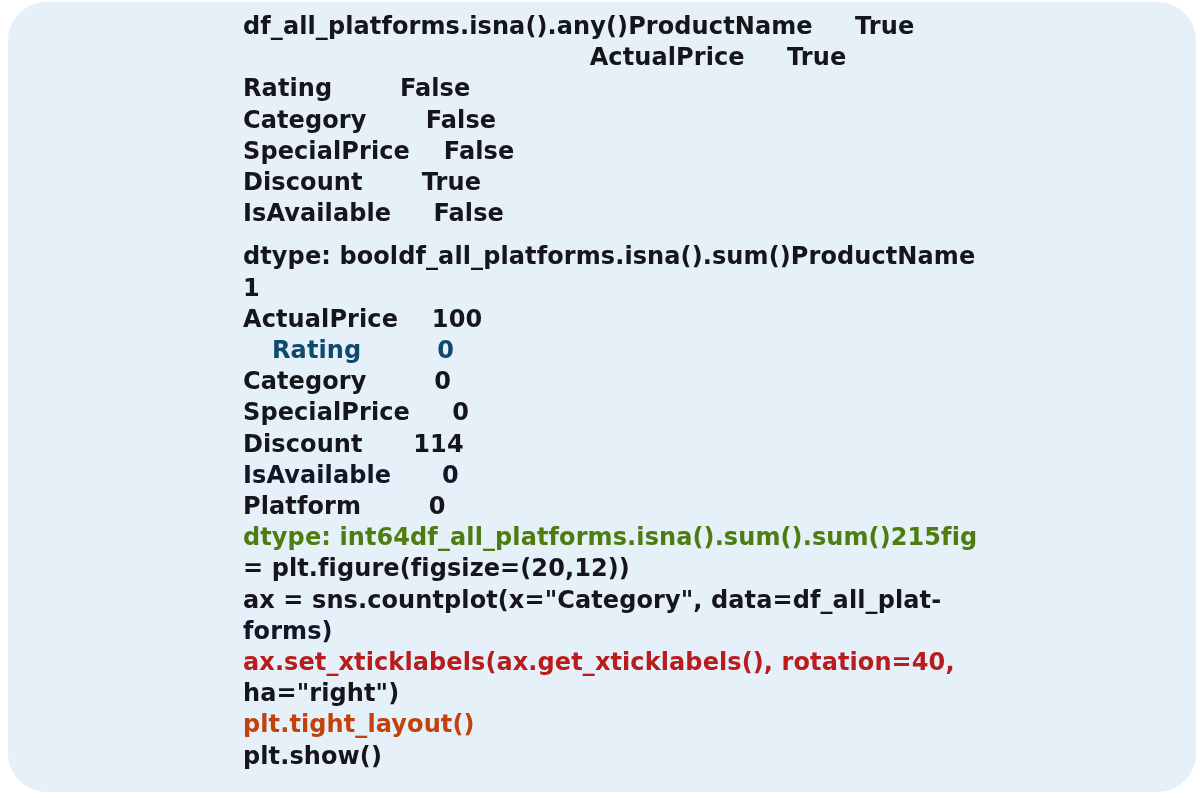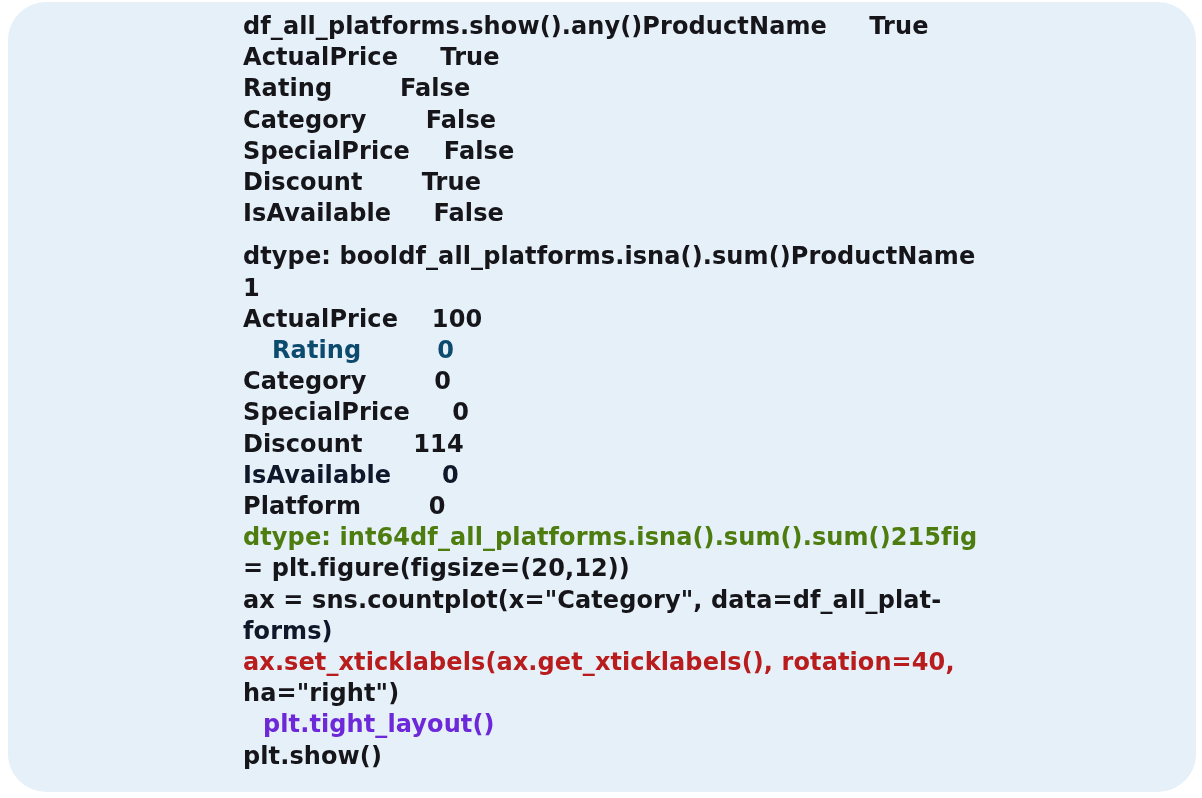--- a/index.html
+++ b/index.html
@@ -34,38 +34,38 @@
     font-weight: 600;
     letter-spacing: 0.1px;
     color: #15151a; 
   }
 </style>
 </head>
 <body style="background: rgb(255, 255, 255);">
 
 <div class="card" style="background: rgb(230, 240, 249); border-radius: 38px;">
   <div class="code-block">
-      <div class="code-line" style="color: rgb(21, 21, 26);">df_all_platforms.show().any()ProductName     True</div>
-      <div class="code-line" style="color: rgb(21, 21, 26);">ActualPrice     True</div>
+      <div class="code-line" style="color: rgb(21, 21, 26);">df_all_platforms.isna().any()ProductName     True</div>
+      <div class="code-line" style="color: rgb(21, 21, 26); text-align: center;">ActualPrice     True</div>
       <div class="code-line" style="color: rgb(21, 21, 26);">Rating        False</div>
       <div class="code-line" style="color: rgb(21, 21, 26);">Category       False</div>
       <div class="code-line" style="color: rgb(21, 21, 26);">SpecialPrice    False</div>
       <div class="code-line" style="color: rgb(21, 21, 26);">Discount       True</div>
       <div class="code-line" style="color: rgb(21, 21, 26);">IsAvailable     False</div>
       <div class="code-line" style="color: rgb(21, 21, 26); margin-top: 12px;">dtype: booldf_all_platforms.isna().sum()ProductName</div>
       <div class="code-line" style="color: rgb(21, 21, 26);">1</div>
       <div class="code-line" style="color: rgb(21, 21, 26);">ActualPrice    100</div>
       <div class="code-line" style="color: #0c4a6e; margin-left: 29px;">Rating         0</div>
       <div class="code-line" style="color: rgb(21, 21, 26);">Category        0</div>
       <div class="code-line" style="color: rgb(21, 21, 26);">SpecialPrice     0</div>
       <div class="code-line" style="color: rgb(21, 21, 26);">Discount      114</div>
       <div class="code-line" style="color: #0f172a;">IsAvailable      0</div>
       <div class="code-line" style="color: rgb(21, 21, 26);">Platform        0</div>
       <div class="code-line" style="color: #4d7c0f;">dtype: int64df_all_platforms.isna().sum().sum()215fig</div>
       <div class="code-line" style="color: rgb(21, 21, 26);">= plt.figure(figsize=(20,12))</div>
       <div class="code-line" style="color: rgb(21, 21, 26);">ax = sns.countplot(x="Category", data=df_all_plat-</div>
       <div class="code-line" style="color: #0f172a;">forms)</div>
       <div class="code-line" style="color: #b91c1c;">ax.set_xticklabels(ax.get_xticklabels(), rotation=40,</div>
       <div class="code-line" style="color: rgb(21, 21, 26);">ha="right")</div>
-      <div class="code-line" style="color: #6d28d9; margin-left: 20px;">plt.tight_layout()</div>
+      <div class="code-line" style="color: #c2410c;">plt.tight_layout()</div>
       <div class="code-line" style="color: rgb(21, 21, 26);">plt.show()</div>
     </div>
 </div>
 
 </body></html>

